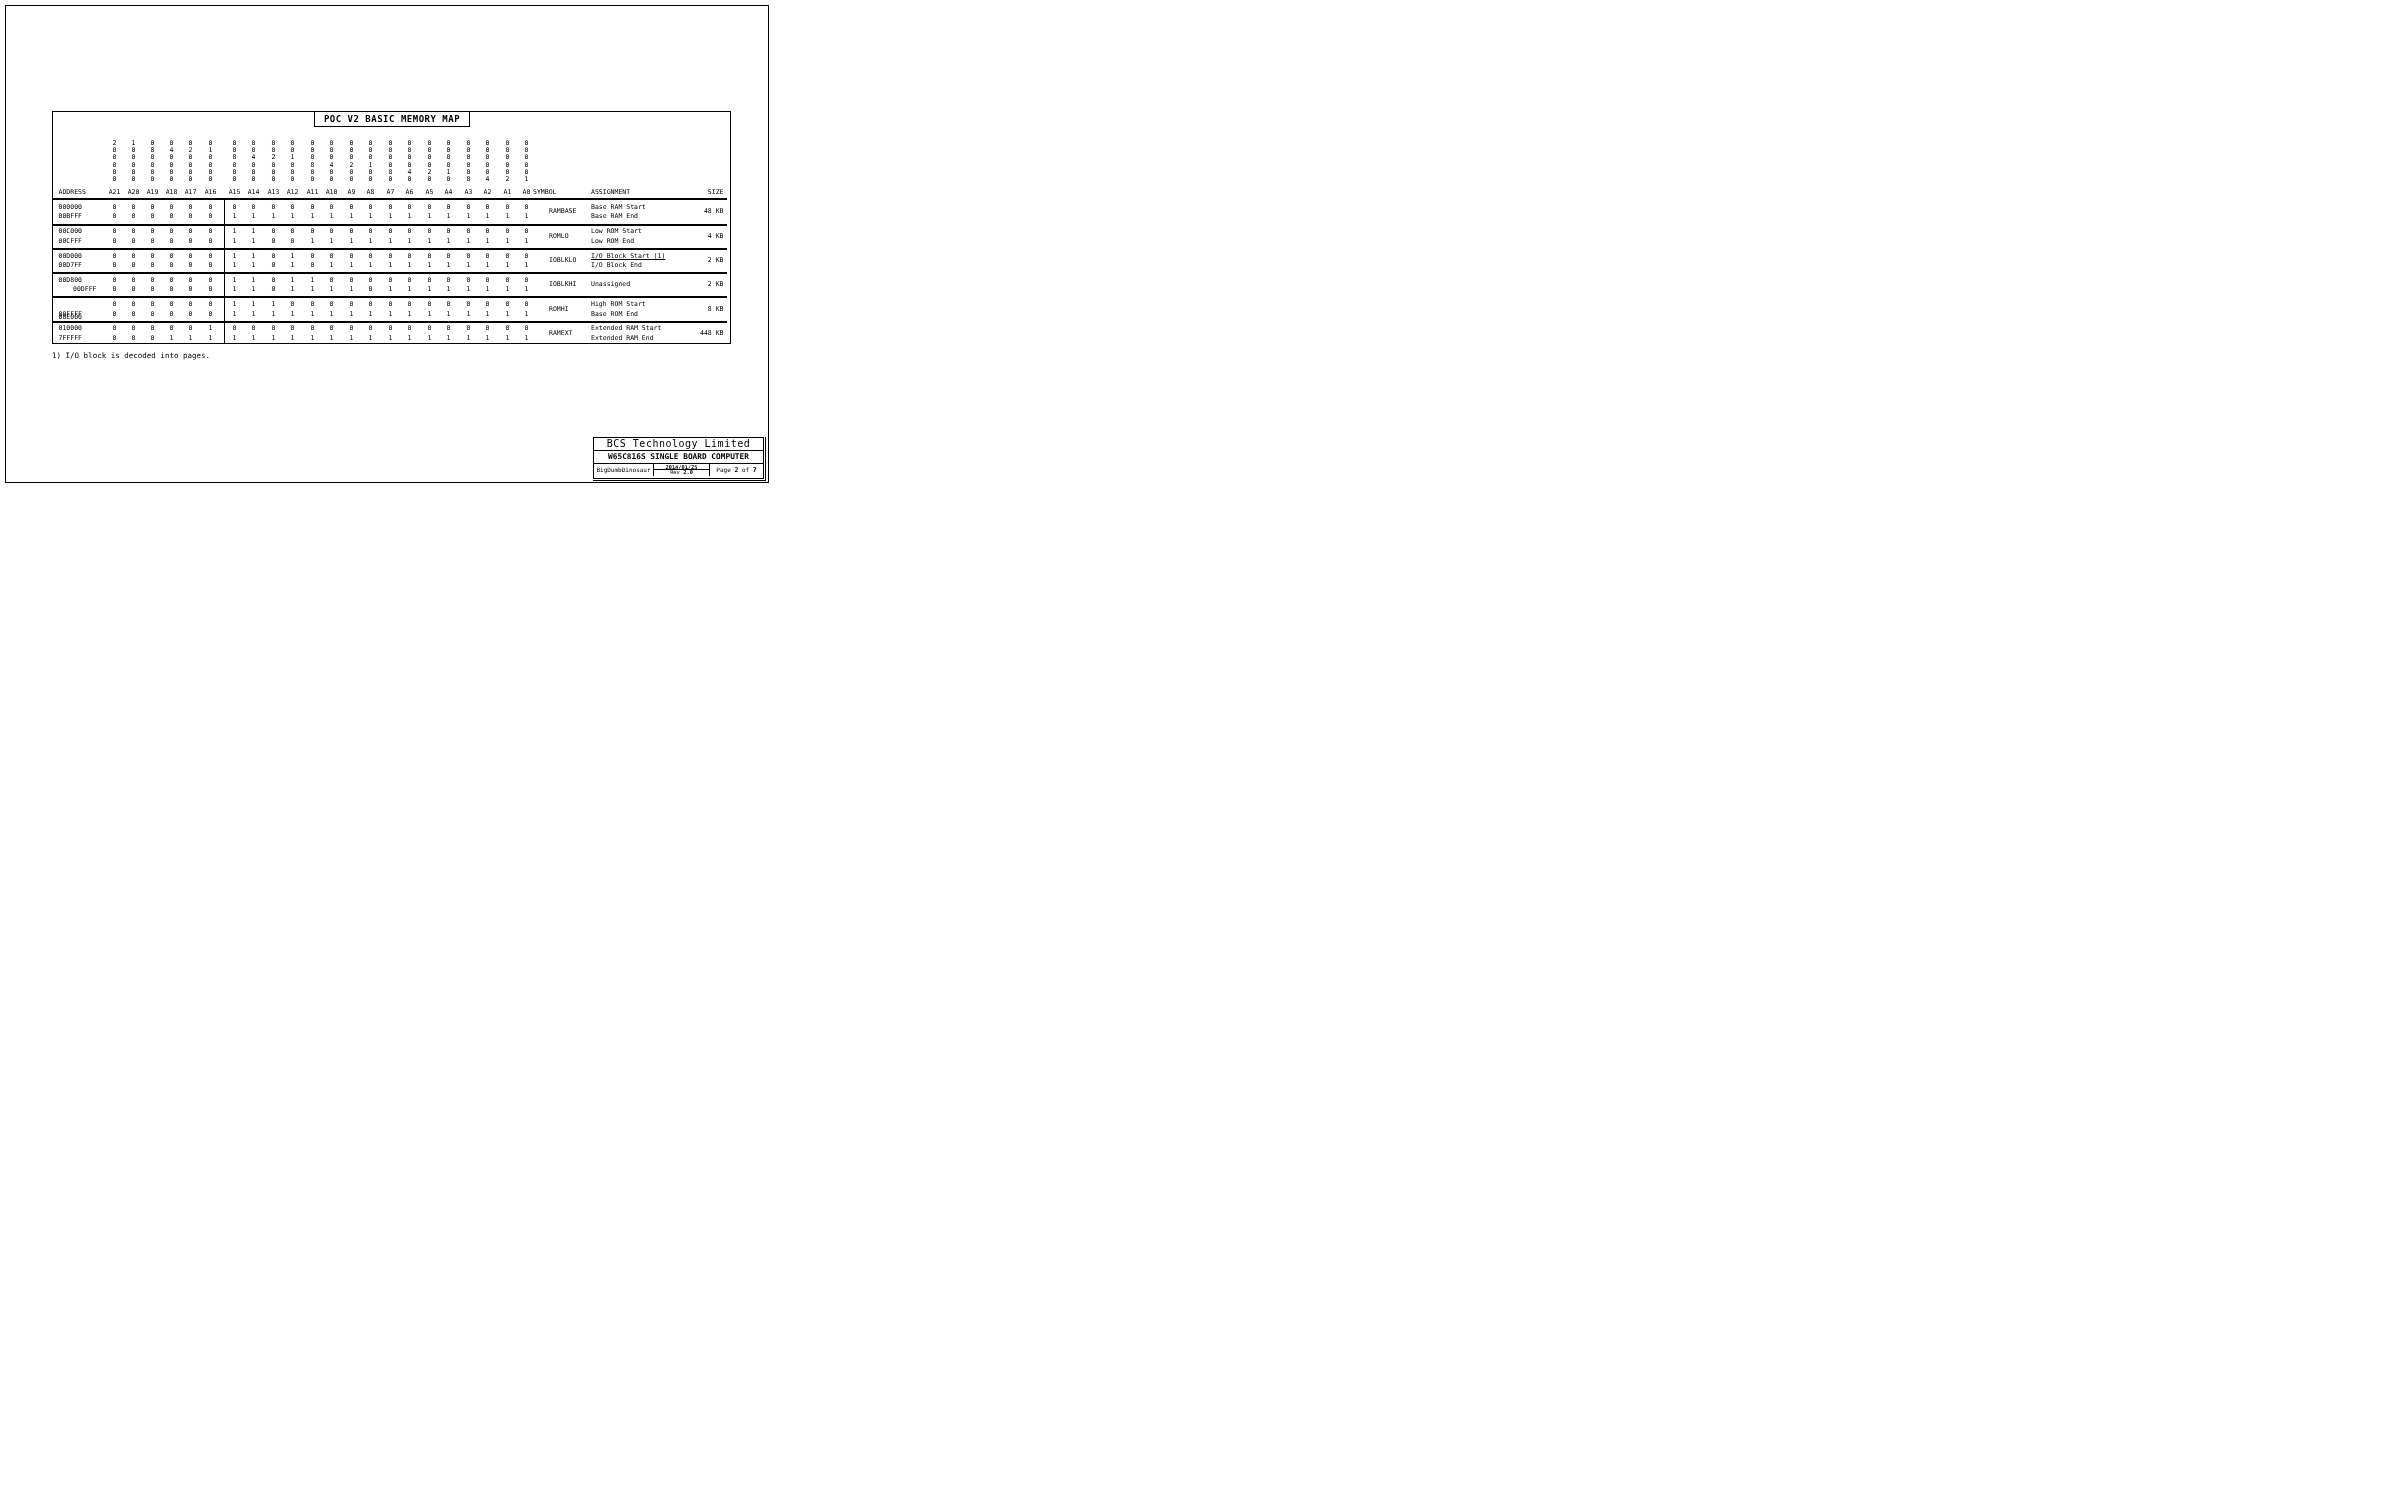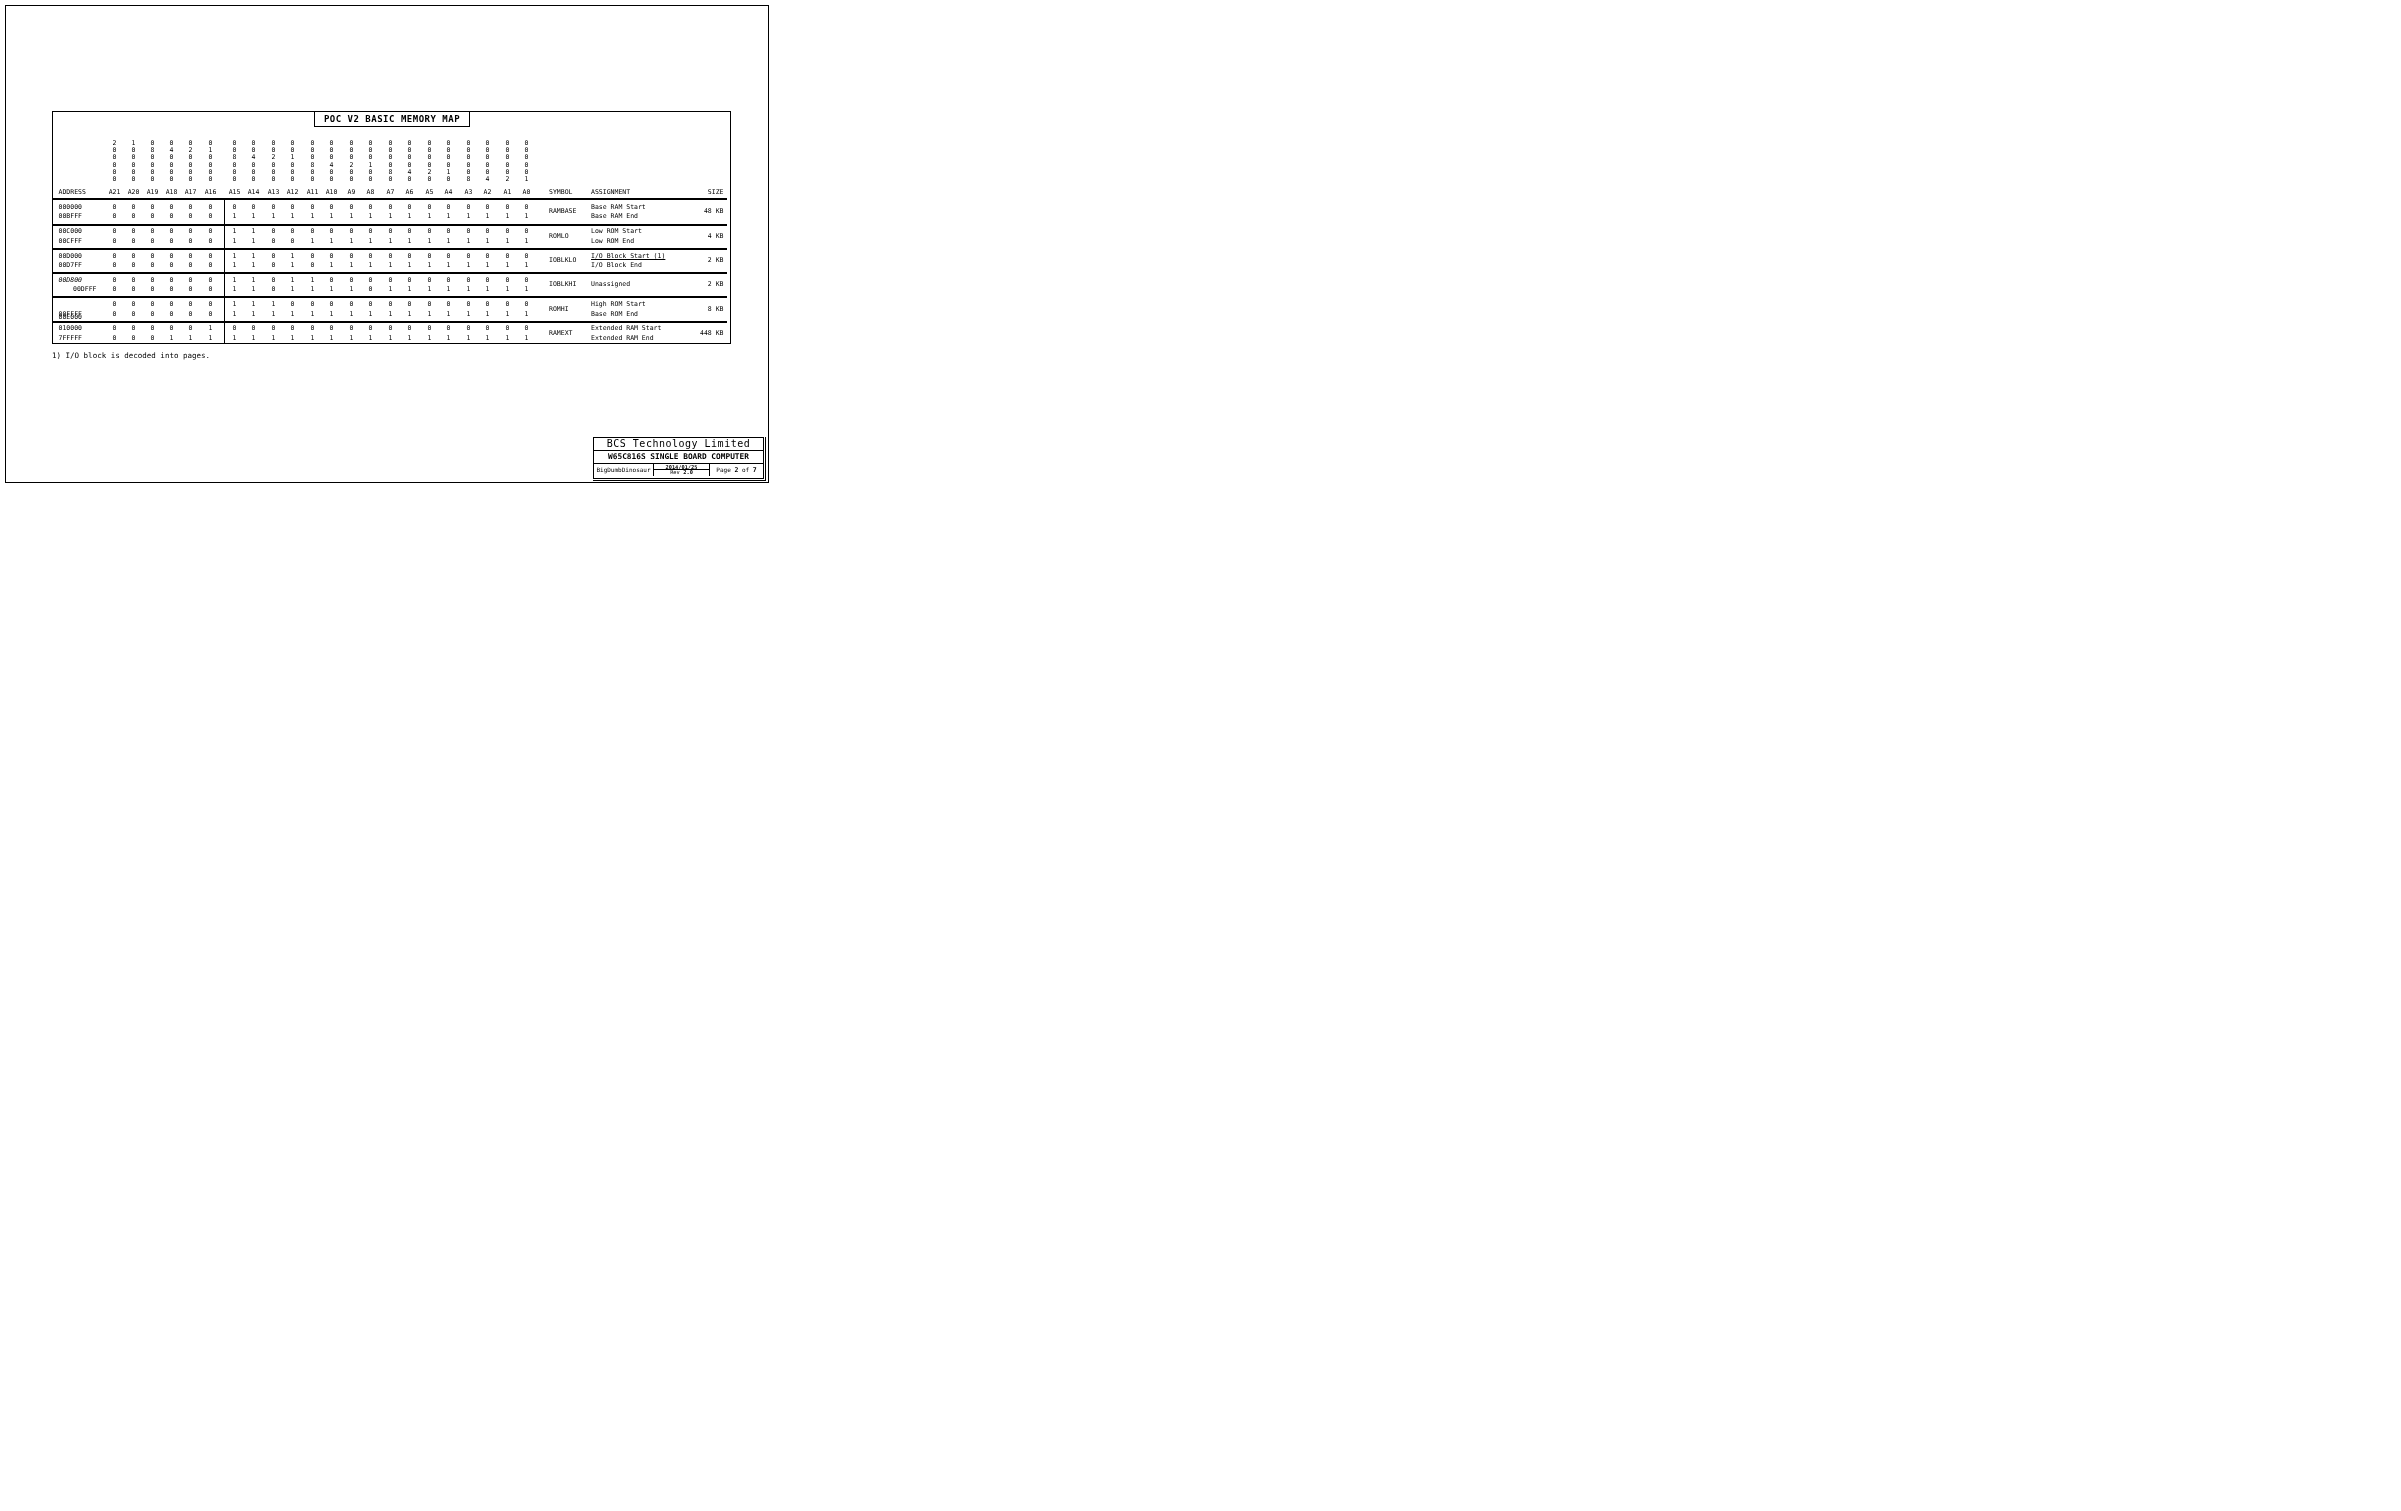--- a/index.html
+++ b/index.html
@@ -55,21 +55,21 @@
 <body>
 
 <div class="abs" id="page-frame"></div>
 
 <div class="abs" id="memtable">
   <div class="abs" id="title-box">
     <span>POC V2 BASIC MEMORY MAP</span>
   </div>
 
   <div class="abs hdr" style="left:5.5px">ADDRESS</div>
-  <div class="abs hdr" style="left:496px">SYMBOL</div>
+  <div class="abs hdr" style="left:480px">SYMBOL</div>
   <div class="abs hdr" style="left:538px">ASSIGNMENT</div>
   <div class="abs hdr" style="right:6.5px">SIZE</div>
 
   <div class="abs hline" id="header-underline"></div>
   <div class="abs" id="bank-divider"></div>
 
   <div id="generated-table">
       <div class="abs vweight" style="left: 52px; top: 28px;">2
 0
 0
@@ -370,21 +370,21 @@
       <div class="abs bitcell" style="left: 386px; top: 149px;">1</div>
       <div class="abs bitcell" style="left: 406px; top: 149px;">1</div>
       <div class="abs bitcell" style="left: 425px; top: 149px;">1</div>
       <div class="abs bitcell" style="left: 445px; top: 149px;">1</div>
       <div class="abs bitcell" style="left: 464px; top: 149px;">1</div>
       <div class="abs cell" style="left: 496px; top: 144px;">IOBLKLO</div>
       <div class="abs cell" style="left: 538px; top: 140px; text-decoration: underline;">I/O Block Start (1)</div>
       <div class="abs cell" style="left: 538px; top: 149px;">I/O Block End</div>
       <div class="abs cell" style="top: 144px; right: 6.5px;">2 KB</div>
       <div class="abs hline" style="top: 160px; right: 3.5px; left: 0px;"></div>
-      <div class="abs cell" style="left: 5.5px; top: 164px; font-style: italic;">00D800</div>
+      <div class="abs cell" style="left: 5.5px; top: 164px;">00D800</div>
       <div class="abs cell" style="left: 20px; top: 173px;">00DFFF</div>
       <div class="abs bitcell" style="left: 52px; top: 164px;">0</div>
       <div class="abs bitcell" style="left: 71px; top: 164px;">0</div>
       <div class="abs bitcell" style="left: 90px; top: 164px;">0</div>
       <div class="abs bitcell" style="left: 109px; top: 164px;">0</div>
       <div class="abs bitcell" style="left: 128px; top: 164px;">0</div>
       <div class="abs bitcell" style="left: 148px; top: 164px;">0</div>
       <div class="abs bitcell" style="left: 172px; top: 164px;">1</div>
       <div class="abs bitcell" style="left: 191px; top: 164px;">1</div>
       <div class="abs bitcell" style="left: 211px; top: 164px;">0</div>

